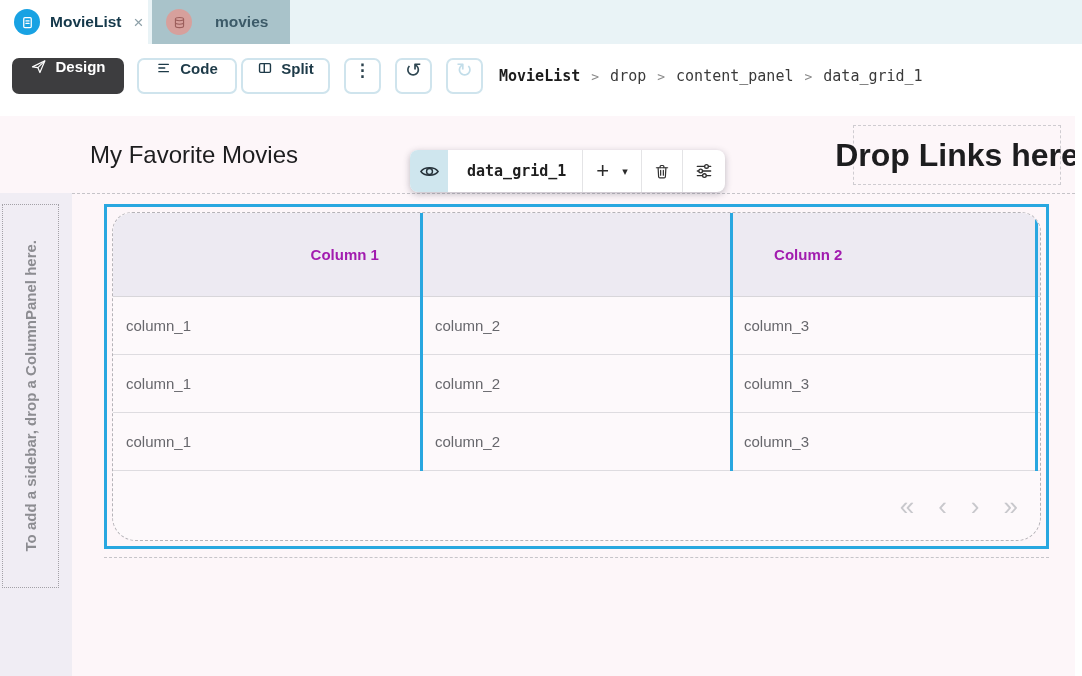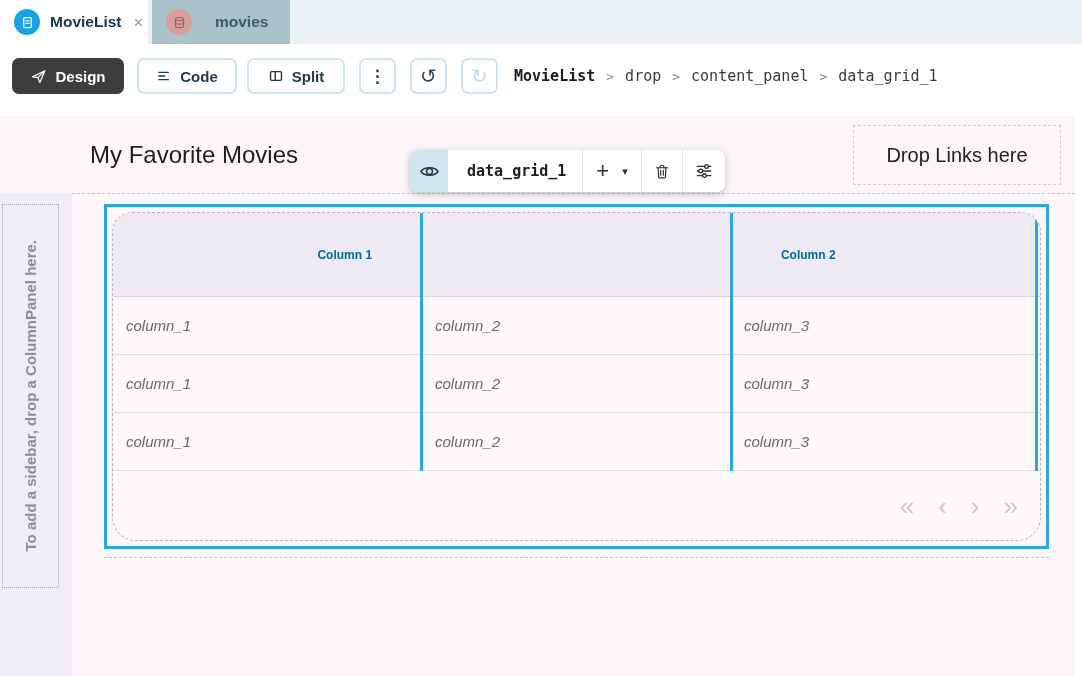--- a/index.html
+++ b/index.html
@@ -15,57 +15,57 @@
   .tab-icon-circle { width:26px; height:26px; border-radius:50%; display:flex; align-items:center; justify-content:center; flex:none; }
   .tab-icon-circle.blue { background:#18a2e3; }
   .tab-icon-circle.pink { background:#d7a09c; }
   .tab-label { font-size:15.5px; font-weight:700; margin-left:10px; white-space:nowrap; }
   .tab.active .tab-label { color:#14384a; }
   .tab.inactive .tab-label { color:#3c5a68; }
   .tab-close { margin-left:12px; color:#8da0a8; font-size:17px; line-height:1; cursor:pointer; }
 
   
   .toolbar { position:absolute; left:0; top:44px; width:1082px; height:64px; background:#ffffff; display:flex; align-items:center; padding-left:12px; }
-  .btn { height:36px; border-radius:7px; display:flex; align-items:center; justify-content:center; gap:8px; font-size:15px; font-weight:700; cursor:pointer; }
+  .btn { height:36px; border-radius:7px; display:flex; justify-content:center; gap:8px; font-size:15px; font-weight:700; cursor:pointer; }
   .btn-design { width:112px; background:#3d3d3f; color:#ffffff; }
   .btn-light { background:#ffffff; border:2px solid #cfe4ed; color:#1d3a48; }
   .btn-code { width:100px; margin-left:13px; }
-  .btn-split { width:98px; margin-left:10px; }
+  .btn-split { width:89px; margin-left:4px; }
   .btn-sq { width:37px; margin-left:14px; }
   .kebab-glyph { font-size:17px; font-weight:700; color:#2c424d; }
   .undo-glyph { font-size:20px; color:#2e4651; font-weight:400; line-height:1; }
   .redo-glyph { font-size:20px; color:#c2dde9; font-weight:400; line-height:1; }
   .breadcrumb { margin-left:16px; display:flex; align-items:center; gap:11px; font-family:"DejaVu Sans Mono", monospace; font-size:15px; color:#3a3a3a; white-space:nowrap; }
   .crumb-root { font-weight:700; color:#1c1c1c; }
   .crumb-sep { color:#8a8a8a; font-size:13px; }
   .crumb { cursor:pointer; }
 
   
   .right-gutter { position:absolute; right:0; top:44px; width:7px; height:632px; background:#ffffff; z-index:6; }
   .main { position:absolute; left:0; top:116px; width:1075px; height:568px; background:#fdf6f9; }
   .title-row { position:relative; height:77px; }
   .page-title { position:absolute; left:90px; top:50%; transform:translateY(-50%); font-size:24px; font-weight:500; color:#1d1d1f; }
   .links-dropzone { position:absolute; right:14px; top:9px; width:208px; height:60px; border:1px dashed #cfccd1; display:flex; align-items:center; justify-content:center; }
-  .links-dropzone span { font-size:20px; font-weight:400; color:#1d1d1f; white-space:nowrap; }
+  .links-dropzone span { font-size:32px; font-weight:700; color:#1d1d1f; white-space:nowrap; }
 
   .content-row { position:absolute; left:0; top:77px; right:0; bottom:0; display:flex; }
   .sidebar-slot { width:72px; background:#f0edf4; position:relative; flex:none; }
   .sidebar-dropbox { position:absolute; left:2px; top:11px; width:57px; height:384px; border:1px dotted #a3a1a7; display:flex; align-items:center; justify-content:center; }
   .sidebar-hint { writing-mode:vertical-rl; transform:rotate(180deg); font-size:15px; font-weight:700; color:#8c8c91; white-space:nowrap; }
 
   .drop-area { flex:1; border-top:1px dashed #c6c4c9; padding:10px 26px 0 32px; position:relative; }
   .below-grid-line { margin-top:8px; border-top:1px dashed #c6c4c9; }
 
   
   .grid-outer { height:345px; border:3px solid #29a7e0; background:#fdf6f9; position:relative; }
   .grid-inner { position:absolute; inset:5px; border:1px dashed #b5b3b8; border-radius:20px 20px 24px 24px; background:#fdf9fb; display:flex; flex-direction:column; overflow:hidden; }
   .grid-header { height:84px; background:#edeaf2; border-bottom:1px solid #d8d6da; display:flex; align-items:center; flex:none; }
-  .grid-header .hcell { flex:1; text-align:center; font-size:12px; font-weight:700; color:#0369a1; }
+  .grid-header .hcell { flex:1; text-align:center; font-size:15px; font-weight:700; color:#a21caf; }
   .grid-row { height:58px; display:flex; align-items:center; border-bottom:1px solid #dedce0; flex:none; }
-  .grid-row .cell { flex:1; padding-left:13px; font-size:15px; font-style:italic; color:#67676c; }
+  .grid-row .cell { flex:1; padding-left:13px; font-size:15px; color:#67676c; }
   .grid-footer { flex:1; display:flex; align-items:center; justify-content:flex-end; gap:24px; padding-right:22px; }
   .pg-btn { font-size:26px; color:#c8c8cc; line-height:1; cursor:pointer; font-weight:400; }
   .col-sep { position:absolute; top:0; width:3px; height:258px; background:#29a7e0; z-index:2; }
   .col-sep.s1 { left:calc(33.33% - 2px); }
   .col-sep.s2 { left:calc(66.66% - 1px); }
   .col-sep.s3 { right:2px; }
 
   
   .ct { position:absolute; left:410px; top:150px; height:42px; background:#ffffff; border-radius:8px; box-shadow:0 2px 7px rgba(40,40,60,.3); display:flex; align-items:stretch; z-index:10; }
   .ct-seg { display:flex; align-items:center; justify-content:center; cursor:pointer; }

